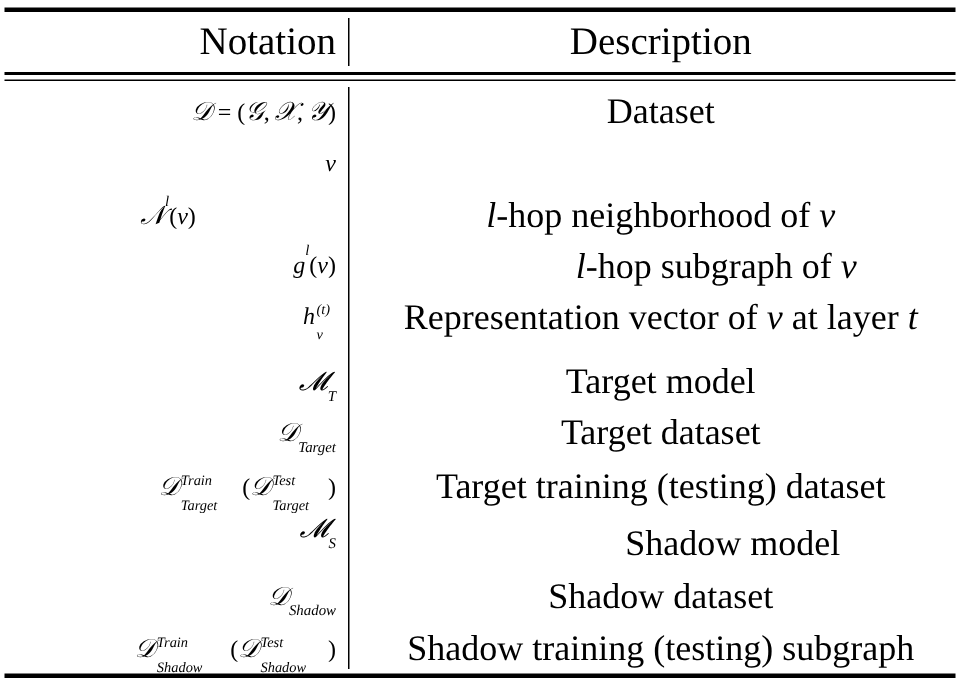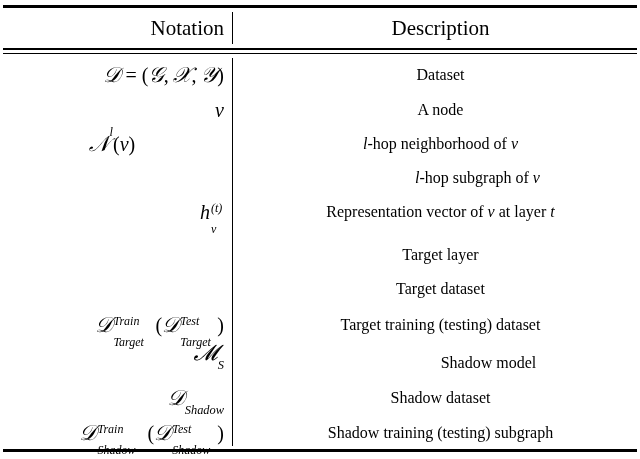--- a/index.html
+++ b/index.html
@@ -54,33 +54,33 @@
   .col-desc {
     position: absolute;
     left: 243px;
     width: 395px;
     text-align: center;
   }
 
   
   .header-cell {
     top: 14px;
-    font-size: 21px;
+    font-size: 26px;
     line-height: 28px;
     font-family: Liberation Serif, serif;
   }
 
   
   .row-cell {
-    font-size: 16px;
+    font-size: 24px;
     line-height: 26px;
     height: 26px;
   }
   .row-cell.notation {
-    font-size: 20px;
+    font-size: 16px;
   }
 
   
   .math {
     font-family: "Liberation Serif", "DejaVu Serif", serif;
     font-style: italic;
     white-space: nowrap;
   }
   .cal {
     font-family: "DejaVu Serif", "Liberation Serif", serif;
@@ -142,46 +142,52 @@
   <div class="col-notation row-cell notation" style="top:62px;">
     <span class="math"><span class="cal">𝒟</span><span class="up">&nbsp;=&nbsp;</span><span class="up">(</span><span class="cal">𝒢</span><span class="up">, </span><span class="cal">𝒳</span><span class="up">, </span><span class="cal">𝒴</span><span class="up">)</span></span>
   </div>
   <div class="col-desc row-cell" style="top:62px;">
     <span class="desc-text">Dataset</span>
   </div>
 
   <div class="col-notation row-cell notation" style="top:97px;">
     <span class="math">v</span>
   </div>
-  <div class="col-desc row-cell" style="top:97px;">
-    <span class="desc-text">A node</span>
-  </div>
 
   <div class="col-notation row-cell notation" style="top:131px;text-align:center;">
     <span class="math"><span class="cal">𝒩</span><sup class="s">l</sup><span class="up">(</span><span>v</span><span class="up">)</span></span>
   </div>
   <div class="col-desc row-cell" style="top:131px;">
     <span class="desc-text"><span class="math">l</span><span>-hop neighborhood of </span><span class="math">v</span></span>
   </div>
 
+  <div class="col-notation row-cell notation" style="top:165px;">
+    <span class="math"><span>g</span><sup class="s">l</sup><span class="up">(</span><span>v</span><span class="up">)</span></span>
+  </div>
   <div class="col-desc row-cell" style="top:165px;margin-left:37px;">
     <span class="desc-text"><span class="math">l</span><span>-hop subgraph of </span><span class="math">v</span></span>
   </div>
 
   <div class="col-notation row-cell notation" style="top:199px;">
     <span class="math"><span>h</span><span class="stack"><span class="sup-line">(<span>t</span>)</span><span class="sub-line">v</span></span><span class="stack-pad" style="width:14px;"></span></span>
   </div>
   <div class="col-desc row-cell" style="top:199px;">
     <span class="desc-text">Representation vector of <span class="math">v</span> at layer <span class="math">t</span></span>
   </div>
 
+  <div class="col-notation row-cell notation" style="top:242px;">
+    <span class="math"><span class="cal">𝓜</span><sub class="s">T</sub></span>
+  </div>
   <div class="col-desc row-cell" style="top:242px;">
-    <span class="desc-text">Target layer</span>
-  </div>
-
+    <span class="desc-text">Target model</span>
+  </div>
+
+  <div class="col-notation row-cell notation" style="top:276px;">
+    <span class="math"><span class="cal">𝒟</span><sub class="s">Target</sub></span>
+  </div>
   <div class="col-desc row-cell" style="top:276px;font-family:Liberation Serif, serif;">
     <span class="desc-text">Target dataset</span>
   </div>
 
   <div class="col-notation row-cell notation" style="top:312px;">
     <span class="math"><span class="cal">𝒟</span><span class="stack"><span class="sup-line">Train</span><span class="sub-line">Target</span></span><span class="stack-pad" style="width:38px;"></span><span class="up">&nbsp;(</span><span class="cal">𝒟</span><span class="stack"><span class="sup-line">Test</span><span class="sub-line">Target</span></span><span class="stack-pad" style="width:38px;"></span><span class="up">)</span></span>
   </div>
   <div class="col-desc row-cell" style="top:312px;">
     <span class="desc-text">Target training (testing) dataset</span>
   </div>

